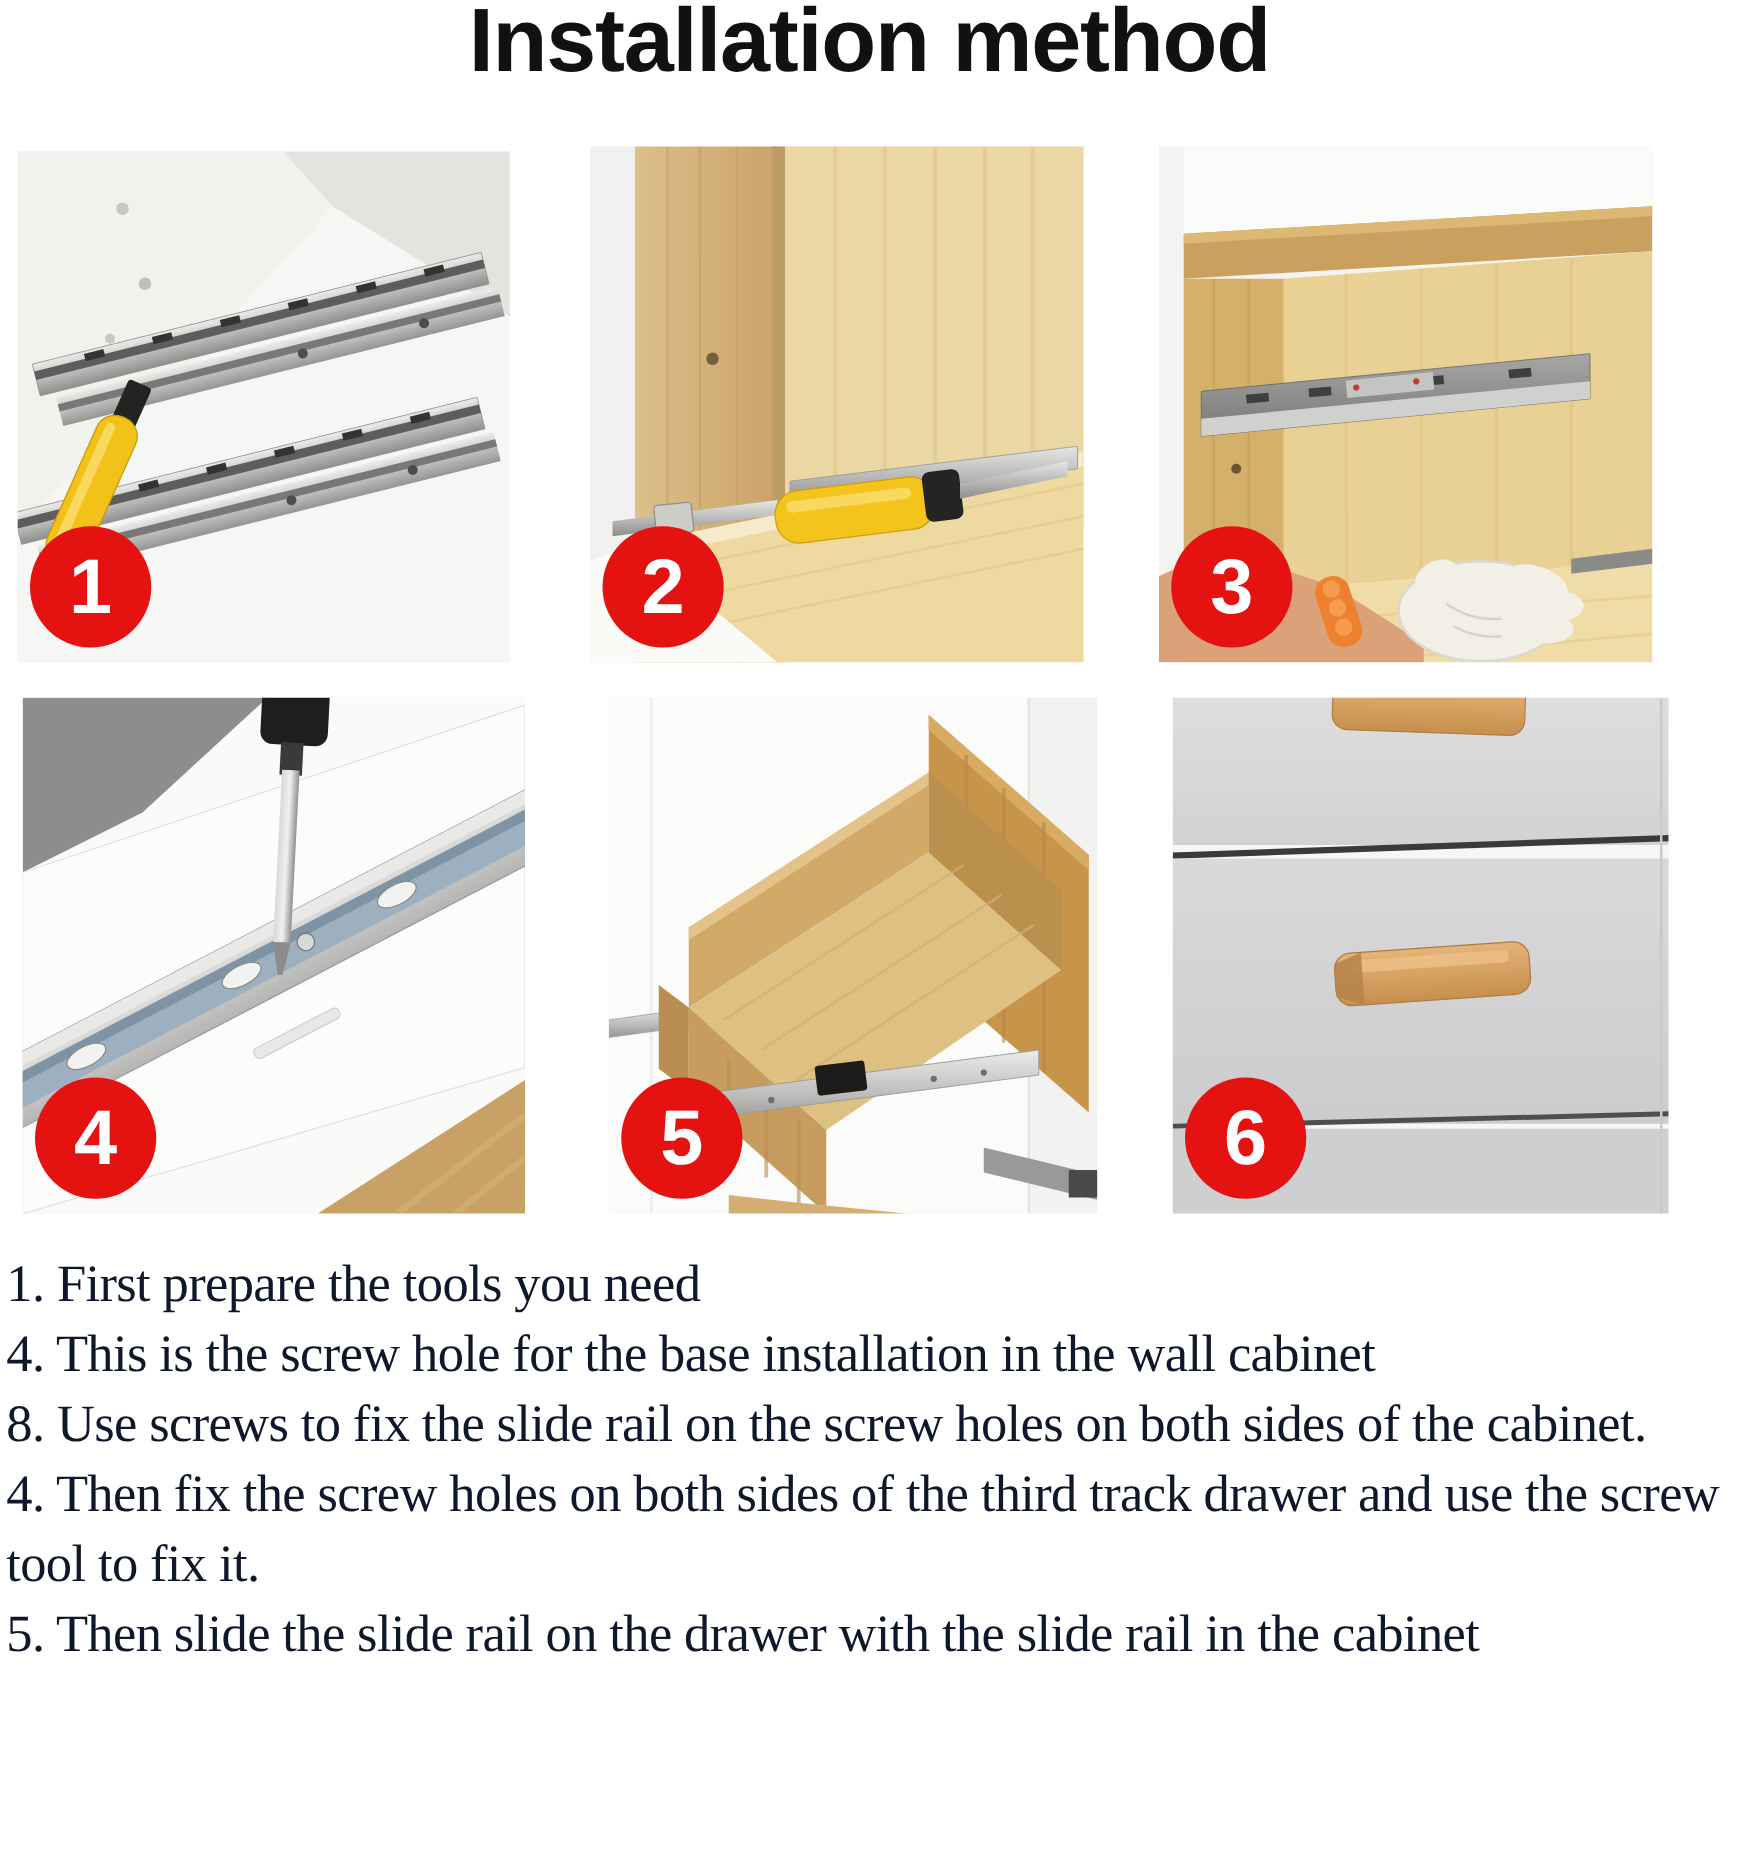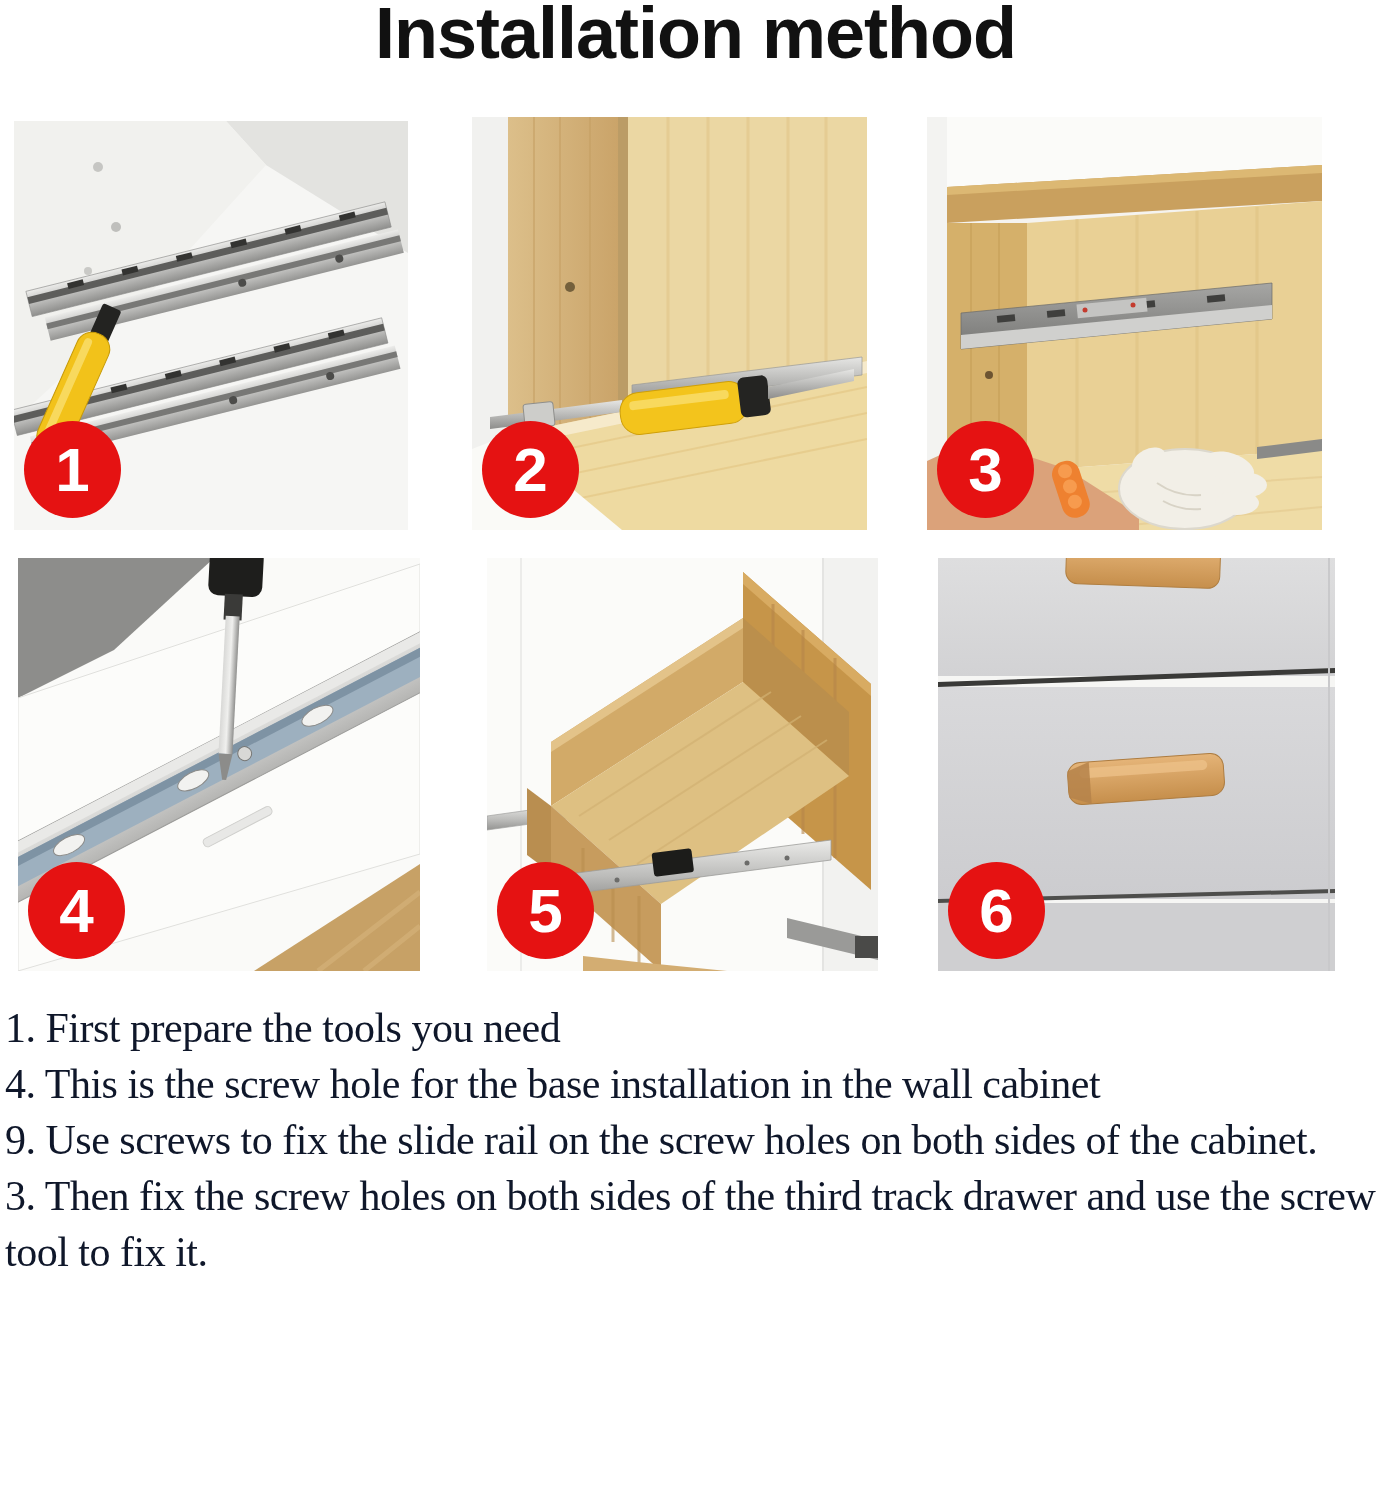--- a/index.html
+++ b/index.html
@@ -305,17 +305,18 @@
       </g>
     </svg>
     <div class="badge" style="background: rgb(229, 18, 18);">
       <span>6</span>
     </div>
   </figure>
 
   <div class="steps" style="color: #0f172a;">
     <p>1. First prepare the tools you need</p>
     <p>4. This is the screw hole for the base installation in the wall cabinet</p>
-    <p>9. Use screws to fix the slide rail on the screw holes on both sides of the cabinet.</p>
-    <p>3. Then fix the screw holes on both sides of the third track drawer and use the screw tool to fix it.</p>
+    <p>8. Use screws to fix the slide rail on the screw holes on both sides of the cabinet.</p>
+    <p>4. Then fix the screw holes on both sides of the third track drawer and use the screw tool to fix it.</p>
+    <p>5. Then slide the slide rail on the drawer with the slide rail in the cabinet</p>
   </div>
 
 </div>
 
 </body></html>

